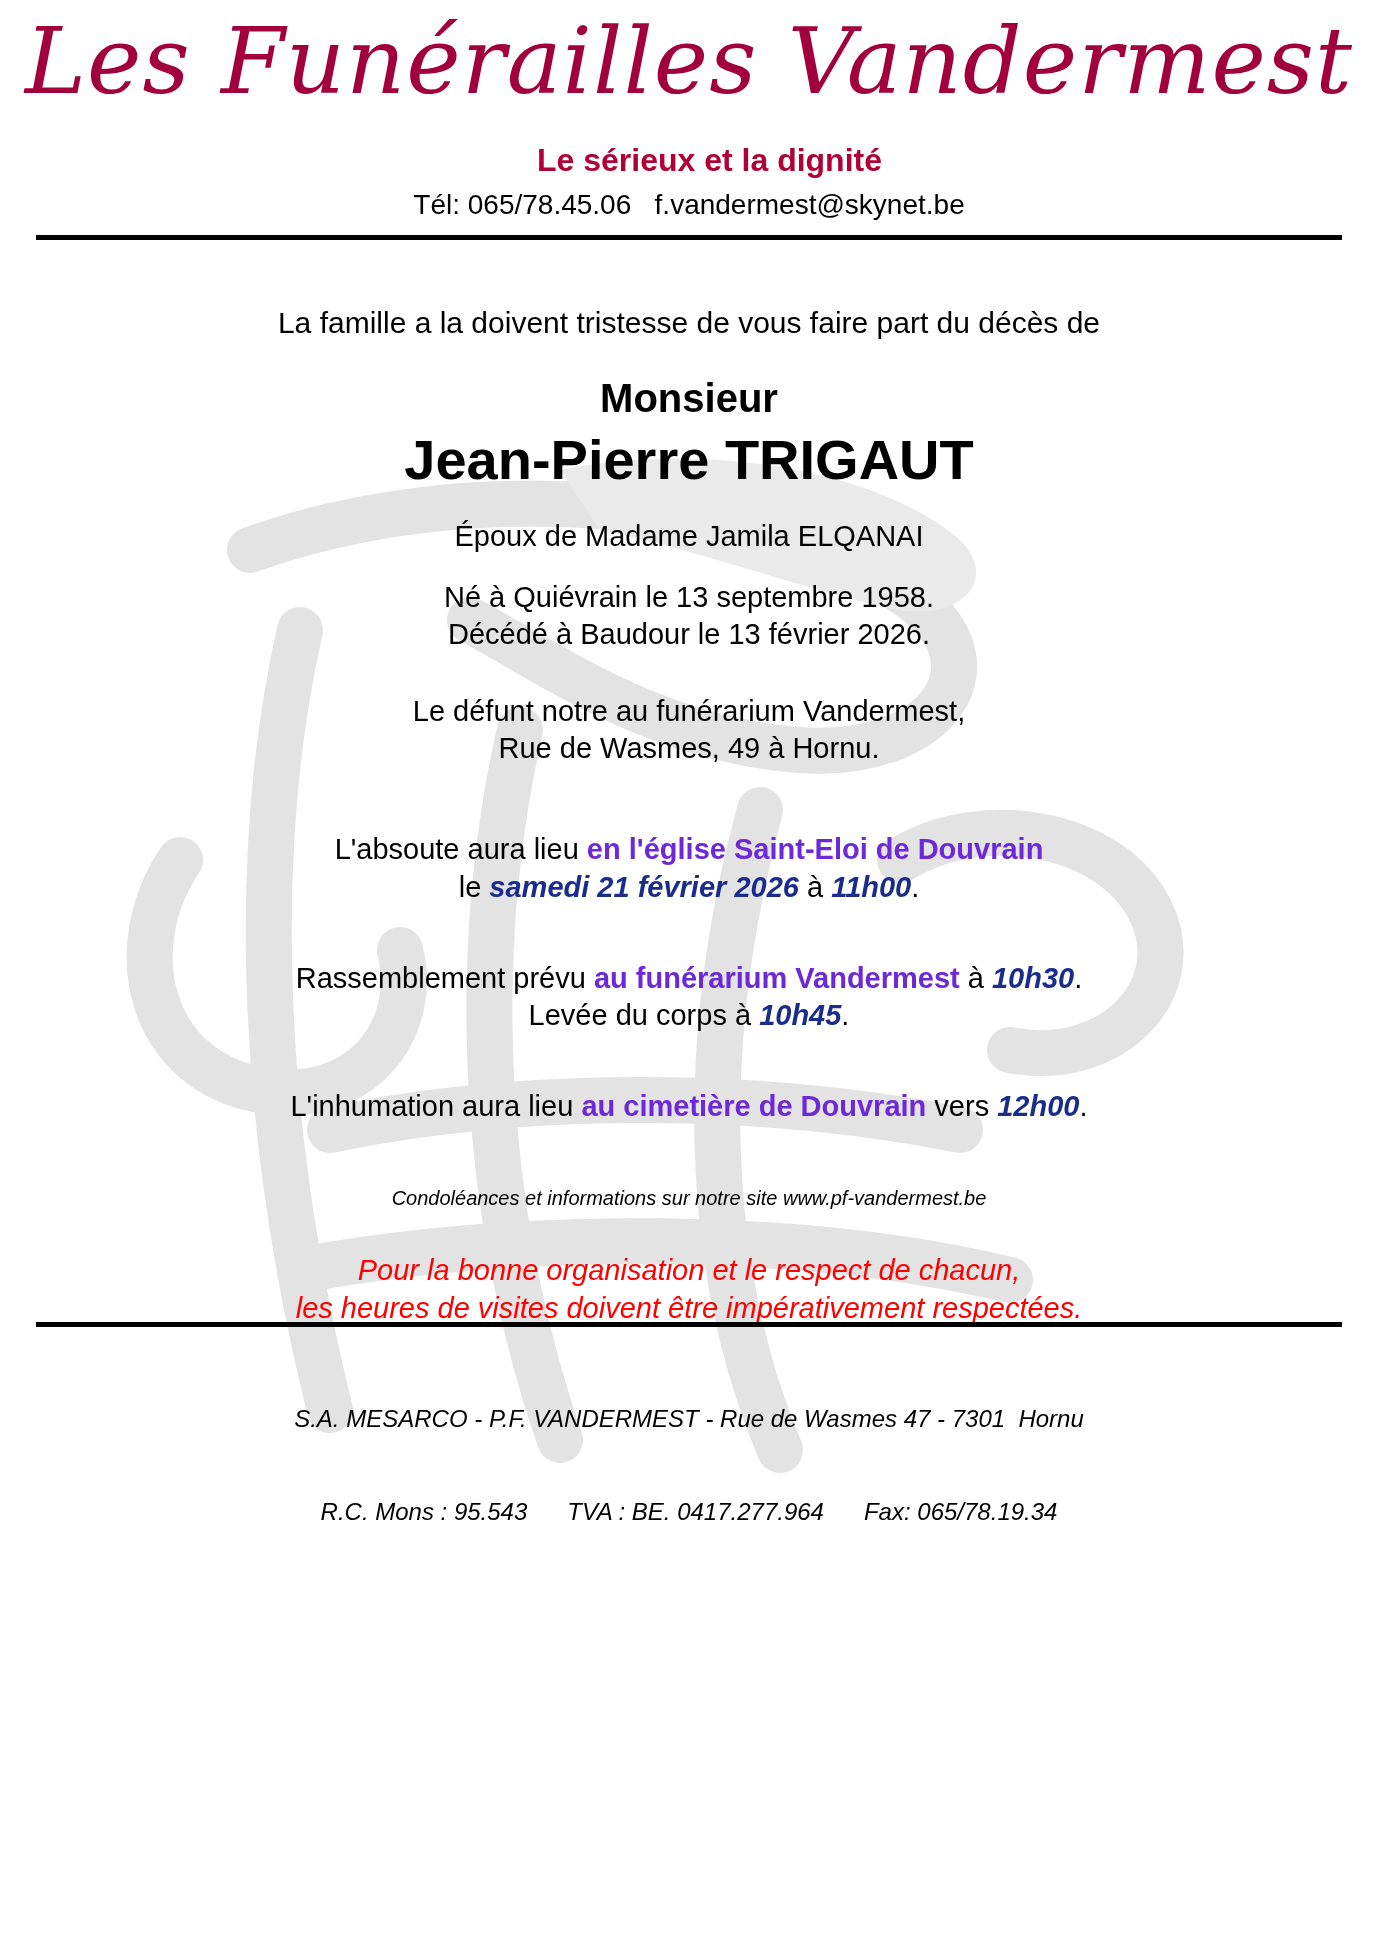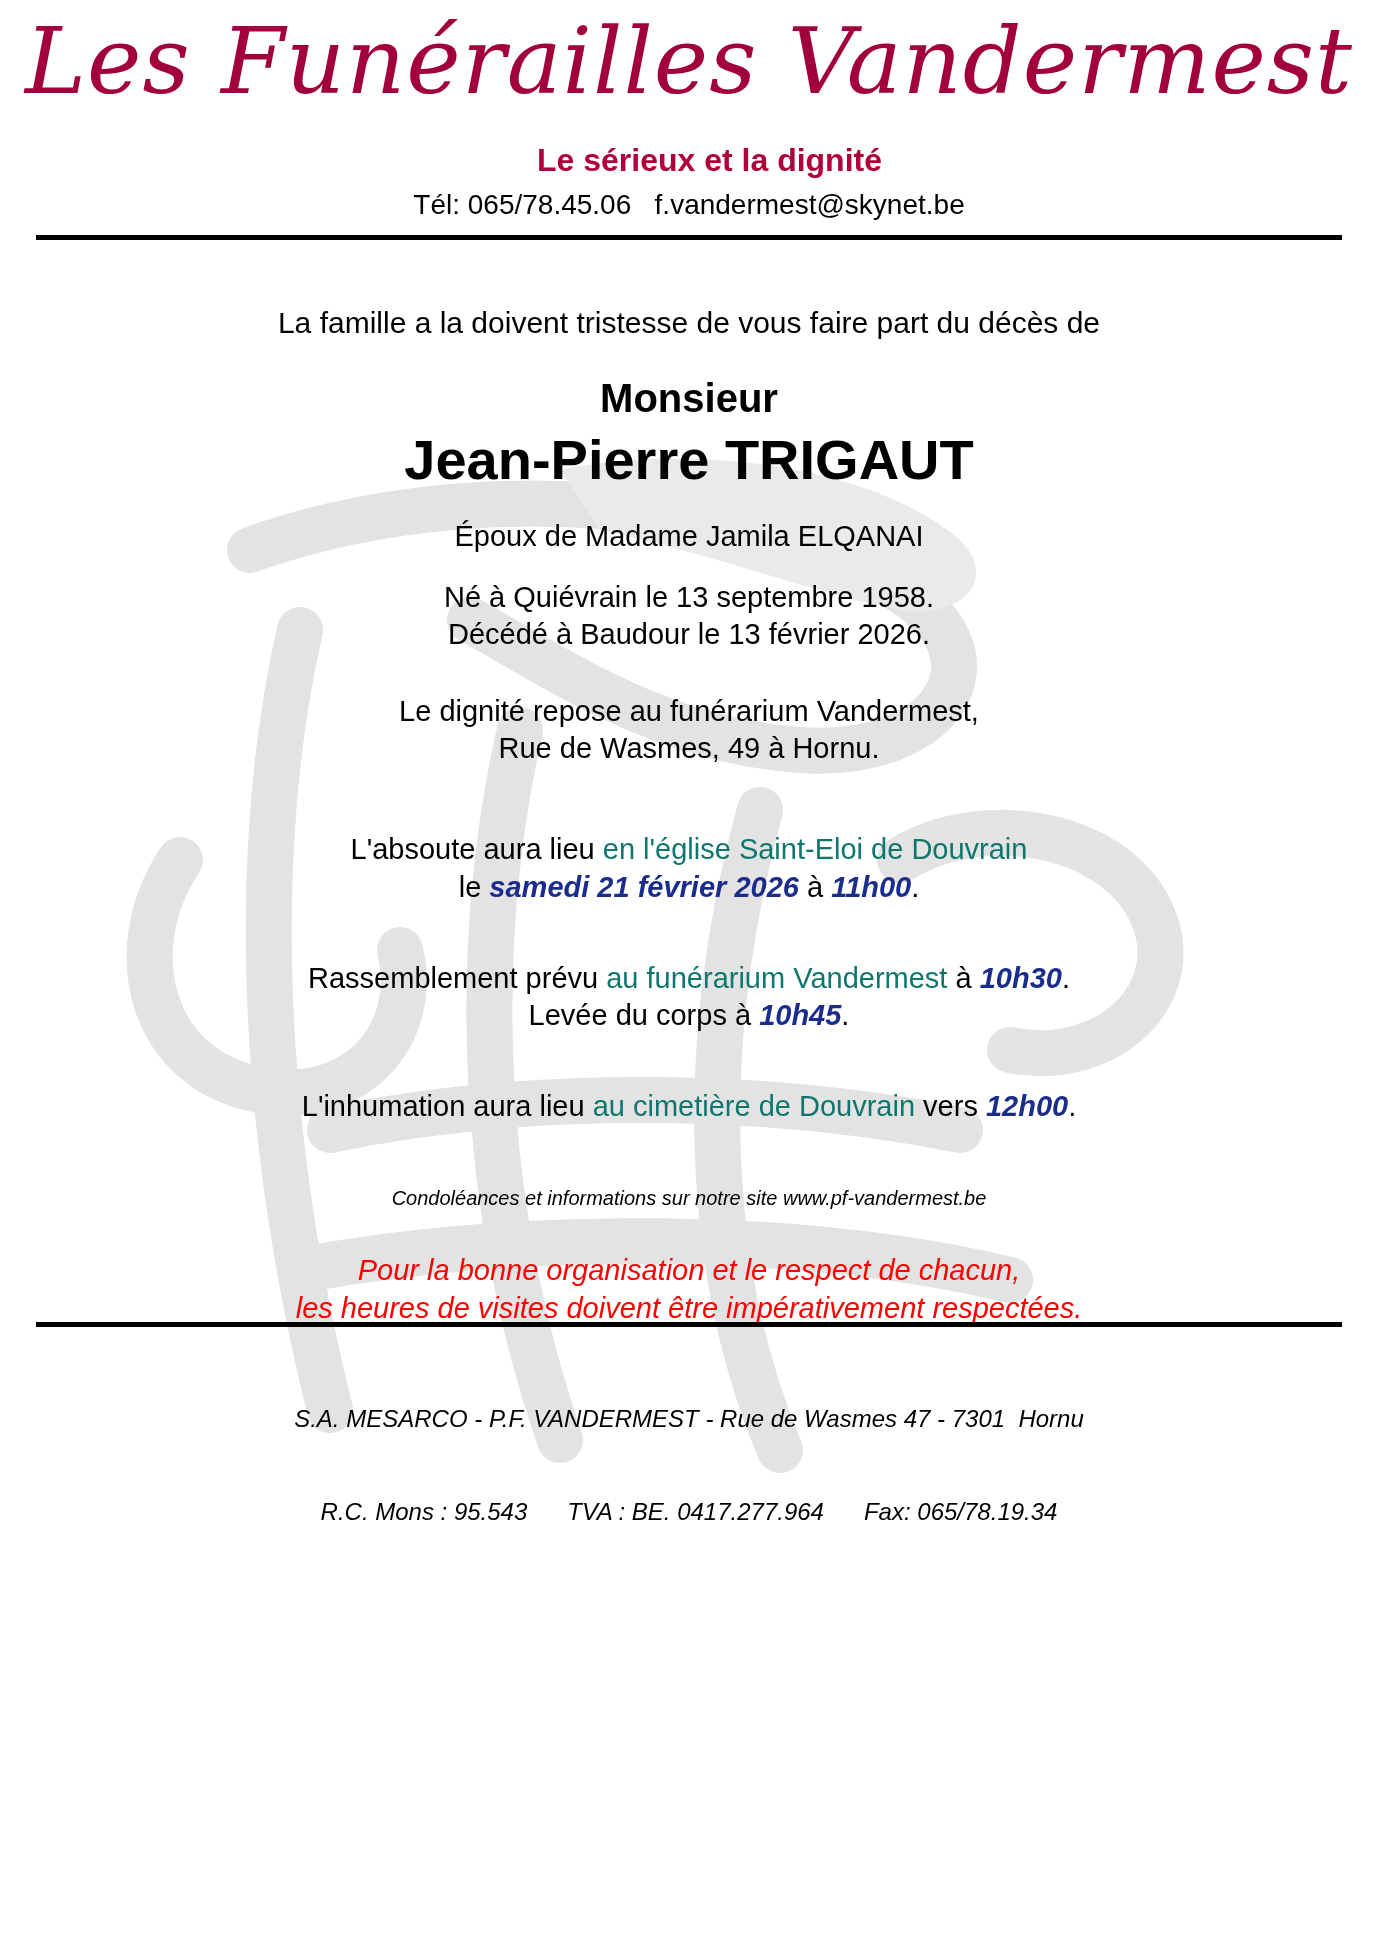--- a/index.html
+++ b/index.html
@@ -63,21 +63,21 @@
   .block{font-size:29px;line-height:1.28;}
   .mt-birth{margin-top:26px;}
   .mt-repose{margin-top:40px;}
   .mt-visits{margin-top:42px;}
   .mt-absoute{margin-top:64px;}
   .mt-rassem{margin-top:54px;}
   .mt-inhum{margin-top:54px;}
   .mt-site{margin-top:62px;}
   .mt-notice{margin-top:42px;}
 
-  b.blk{font-weight:normal;color:#0f766e;}
+  b.blk{font-weight:bold;color:#6d28d9;}
   i.blu{color:#1A2C8C;font-weight:bold;font-style:italic;}
   .visit-line{color:#1A2C8C;font-weight:bold;font-style:italic;font-size:30px;}
 
   .site{font-size:20px;font-style:italic;}
   .notice{color:#FF0000;font-style:italic;font-size:29px;line-height:1.3;}
 
   
   .footer-area{position:absolute;left:0;bottom:0;width:1378px;z-index:3;}
   .legal{
     text-align:center;font-style:italic;font-size:24px;
@@ -122,21 +122,21 @@
       <div class="fullname">Jean-Pierre TRIGAUT</div>
 
       <div class="spouse">Époux de Madame Jamila ELQANAI</div>
 
       <div class="block mt-birth">
         <div>Né à Quiévrain le 13 septembre 1958.</div>
         <div>Décédé à Baudour le 13 février 2026.</div>
       </div>
 
       <div class="block mt-repose">
-        <div>Le dignité repose au funérarium Vandermest,</div>
+        <div>Le défunt notre au funérarium Vandermest,</div>
         <div>Rue de Wasmes, 49 à Hornu.</div>
       </div>
 
 
       <div class="block mt-absoute">
         <div><span>L'absoute aura lieu </span><b class="blk">en l'église Saint-Eloi de Douvrain</b></div>
         <div><span>le </span><i class="blu">samedi 21 février 2026</i><span> à </span><i class="blu">11h00</i><span>.</span></div>
       </div>
 
       <div class="block mt-rassem">

